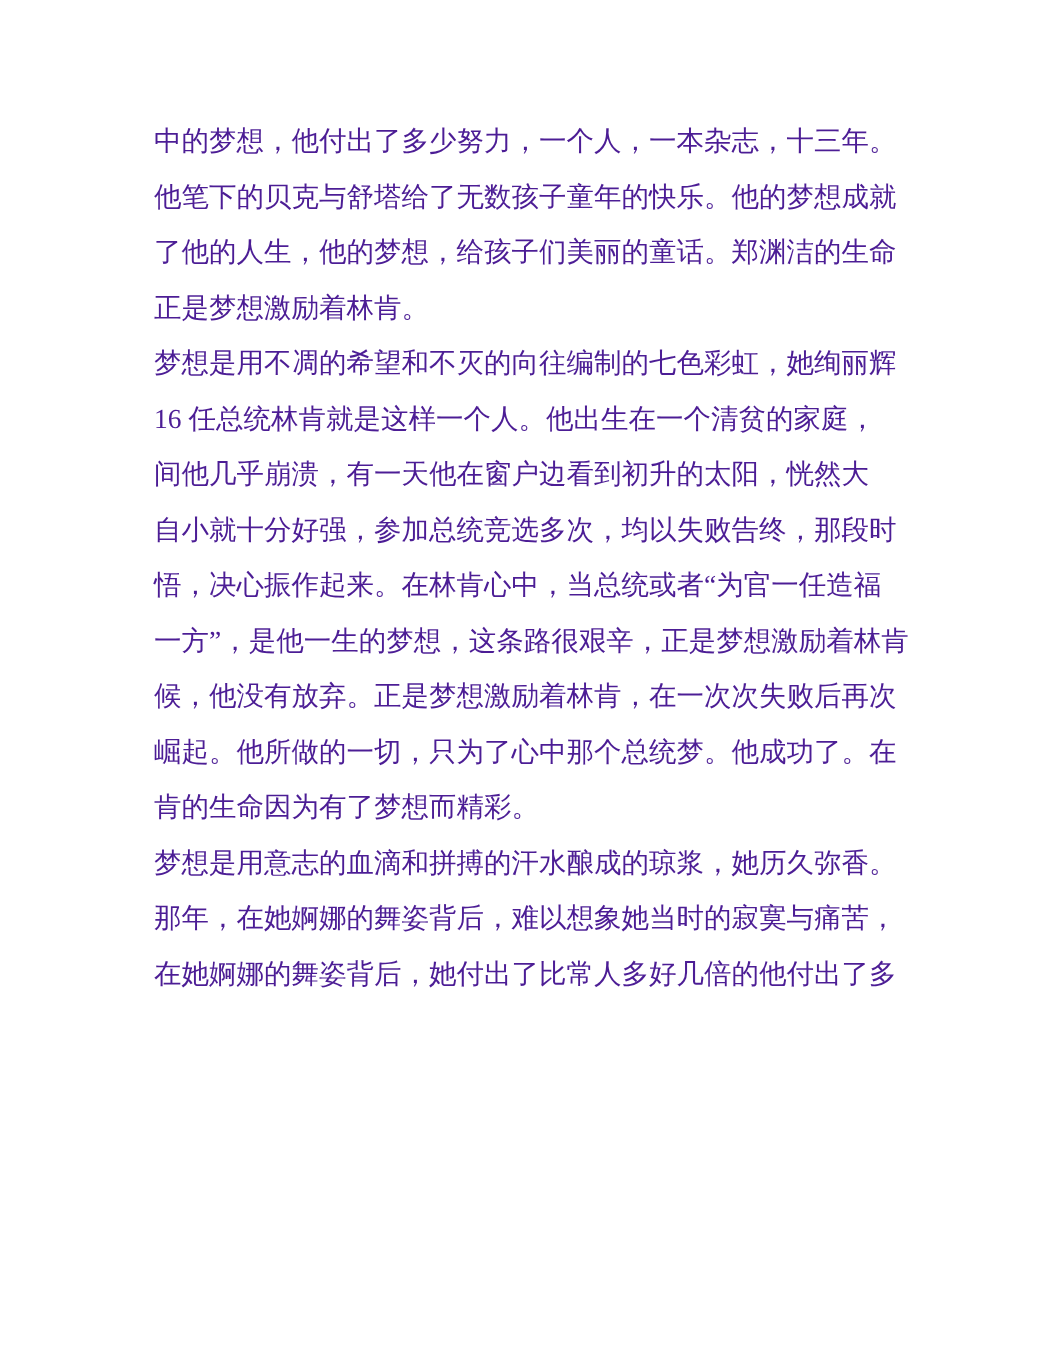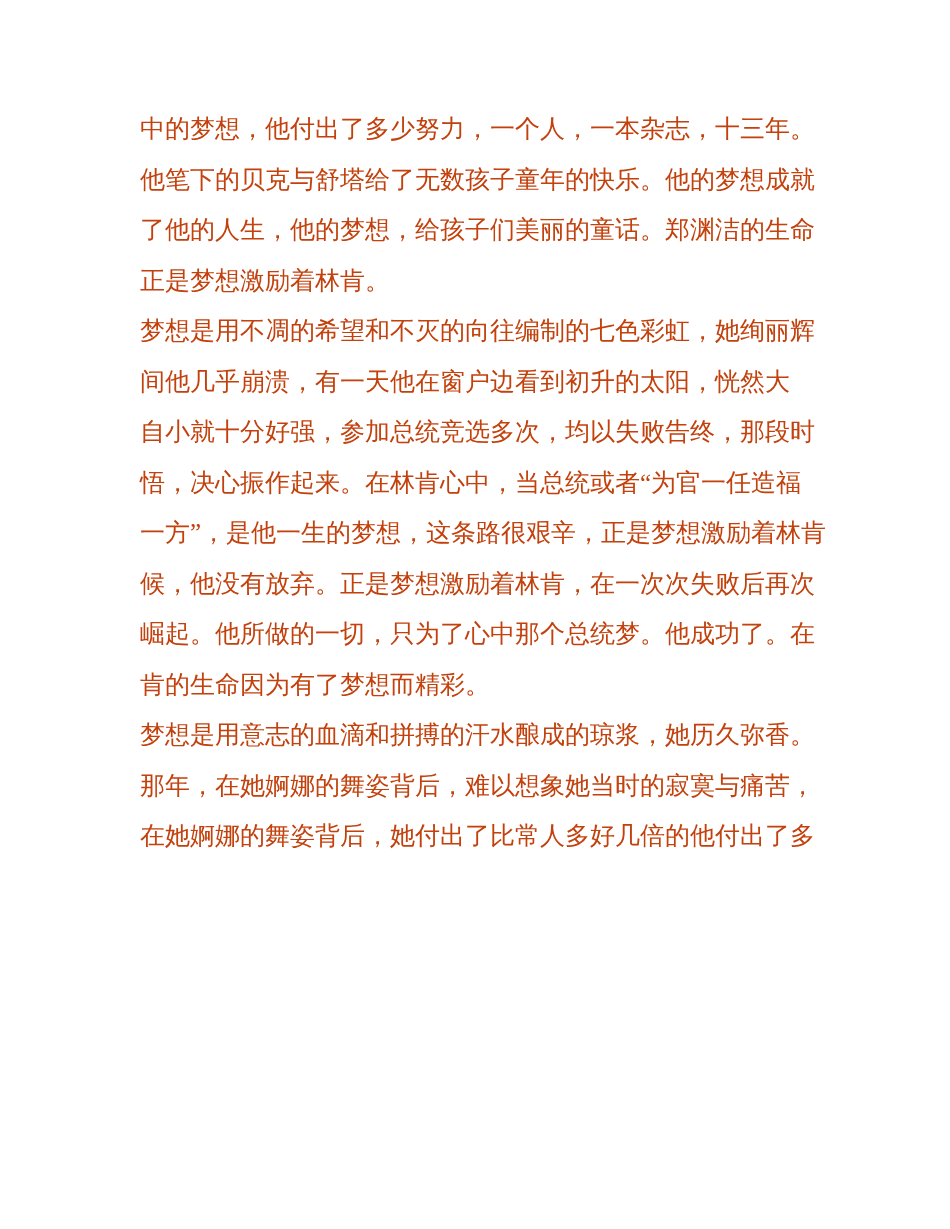--- a/index.html
+++ b/index.html
@@ -16,37 +16,38 @@
     }
     .text-block {
       position: absolute;
       left: 140px;
       top: 104px;
       width: 690px;
     }
     .line {
       font-family: "Liberation Serif", "DejaVu Serif", serif;
       font-size: 25px;
-      color: #c2410c;
+      color: #4c1d95;
       height: 50.5px;
       line-height: 50.5px;
       white-space: nowrap;
       letter-spacing: 0px;
     }
   </style>
 </head>
 <body>
 
 <div class="page">
   <div class="text-block">
     <div class="line">中的梦想，他付出了多少努力，一个人，一本杂志，十三年。</div>
     <div class="line">他笔下的贝克与舒塔给了无数孩子童年的快乐。他的梦想成就</div>
     <div class="line">了他的人生，他的梦想，给孩子们美丽的童话。郑渊洁的生命</div>
     <div class="line">正是梦想激励着林肯。</div>
     <div class="line">梦想是用不凋的希望和不灭的向往编制的七色彩虹，她绚丽辉</div>
+    <div class="line">16 任总统林肯就是这样一个人。他出生在一个清贫的家庭，</div>
     <div class="line">间他几乎崩溃，有一天他在窗户边看到初升的太阳，恍然大</div>
     <div class="line">自小就十分好强，参加总统竞选多次，均以失败告终，那段时</div>
     <div class="line">悟，决心振作起来。在林肯心中，当总统或者“为官一任造福</div>
     <div class="line">一方”，是他一生的梦想，这条路很艰辛，正是梦想激励着林肯</div>
     <div class="line">候，他没有放弃。正是梦想激励着林肯，在一次次失败后再次</div>
     <div class="line">崛起。他所做的一切，只为了心中那个总统梦。他成功了。在</div>
     <div class="line">肯的生命因为有了梦想而精彩。</div>
     <div class="line">梦想是用意志的血滴和拼搏的汗水酿成的琼浆，她历久弥香。</div>
     <div class="line">那年，在她婀娜的舞姿背后，难以想象她当时的寂寞与痛苦，</div>
     <div class="line">在她婀娜的舞姿背后，她付出了比常人多好几倍的他付出了多</div>

